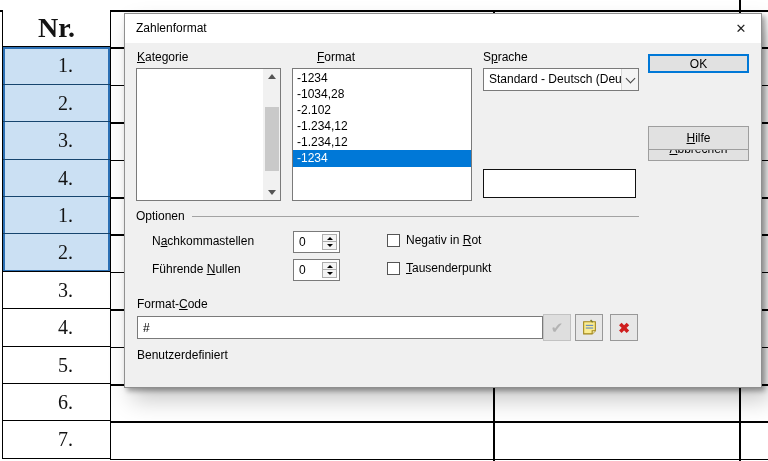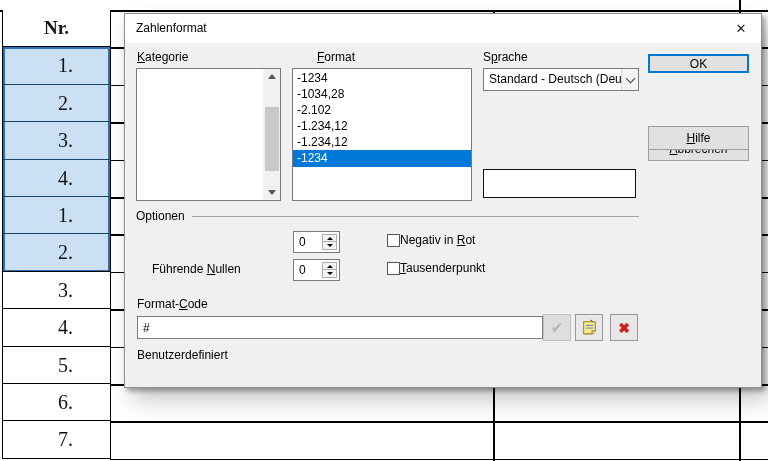--- a/index.html
+++ b/index.html
@@ -11,21 +11,21 @@
   html,body{background:#fff;}
   .stage{position:relative;width:768px;height:461px;overflow:hidden;background:#fff;
          font-family:"Liberation Sans",sans-serif;color:#000;}
   
   .hline{position:absolute;height:1.5px;background:#000;}
   .vline{position:absolute;width:1.5px;background:#000;}
   .col1{position:absolute;left:2px;top:10px;width:109px;z-index:1;
         font-family:"Liberation Serif",serif;color:#131313;}
   .cell{height:37.4px;line-height:36px;text-align:center;font-size:20px;}
   .hdr-cell{border:1.5px solid #000;border-top:none;background:#fff;
-            font-weight:bold;font-size:19px;}
+            font-weight:bold;font-size:28px;}
   .sel-block{border-left:1.5px solid #000;border-right:1.5px solid #000;
              background:var(--sel-fill);
              box-shadow:inset 0 0 0 2px var(--sel-border);}
   .sel-block .cell{border-bottom:1.4px solid #17456e;padding-left:18px;}
   .sel-block .cell:last-child{border-bottom:1.5px solid #000;}
   .plain-block{border-left:1.5px solid #000;border-right:1.5px solid #000;background:#fff;}
   .plain-block .cell{border-bottom:1.5px solid #000;padding-left:18px;}
   
   .dialog{position:absolute;left:124px;top:13px;width:638px;height:375px;z-index:10;
           background:#f0f0f0;border:1px solid #8f8f8f;
@@ -74,21 +74,21 @@
   .spinner input{position:absolute;left:0;top:0;width:28px;height:100%;border:none;
                  font-size:12px;padding-left:5px;font-family:"Liberation Sans",sans-serif;
                  background:transparent;outline:none;}
   .spin-btns{position:absolute;right:2px;top:2px;width:15px;height:16px;}
   .spin-btn{height:8px;background:#f4f4f4;border:1px solid #adadad;display:flex;
             align-items:center;justify-content:center;}
   .spin-btn + .spin-btn{margin-top:0;border-top:none;}
   .stri{width:0;height:0;border-left:3px solid transparent;border-right:3px solid transparent;}
   .stri.up{border-bottom:3.5px solid #000;}
   .stri.down{border-top:3.5px solid #000;}
-  .chkrow{position:absolute;left:262px;display:flex;align-items:center;gap:0;white-space:nowrap;}
+  .chkrow{position:absolute;left:262px;display:flex;align-items:center;gap:6px;white-space:nowrap;}
   .chkbox{width:13px;height:13px;border:1px solid #555;background:#fff;flex:none;}
   .fc-input{position:absolute;left:12px;top:302px;width:406px;height:23px;background:#fff;
             border:1px solid #7a7a7a;font-size:12px;padding-left:5px;
             font-family:"Liberation Sans",sans-serif;outline:none;}
   .icon-btn{position:absolute;top:300px;width:28px;height:27px;background:#e7e7e7;
             border:1px solid #989898;display:flex;align-items:center;justify-content:center;}
   .icon-btn.disabled{background:#dedede;border-color:#c2c2c2;color:#b3b3b3;}
   .glyph-check{font-size:15px;line-height:1;color:inherit;}
   .glyph-x{font-size:14px;font-weight:bold;color:#cf1d1d;line-height:1;}
   .status-text{position:absolute;left:12px;top:334px;}
@@ -186,20 +186,21 @@
       </div>
     <div class="btn btn-help">
         <span><span></span><u>H</u><span>ilfe</span></span>
       </div>
 
     <div class="group">
       <span>Optionen</span>
       <div class="line"></div>
     </div>
 
+    <div class="opt-label" style="left:27px;top:220px;"><span>N</span><u>a</u><span>chkommastellen</span></div>
     <div class="spinner" style="top:217px;">
       <input readonly="" value="0" style="">
       <div class="spin-btns">
         <div class="spin-btn">
             <div class="stri up"></div>
           </div>
         <div class="spin-btn">
             <div class="stri down"></div>
           </div>
       </div>

